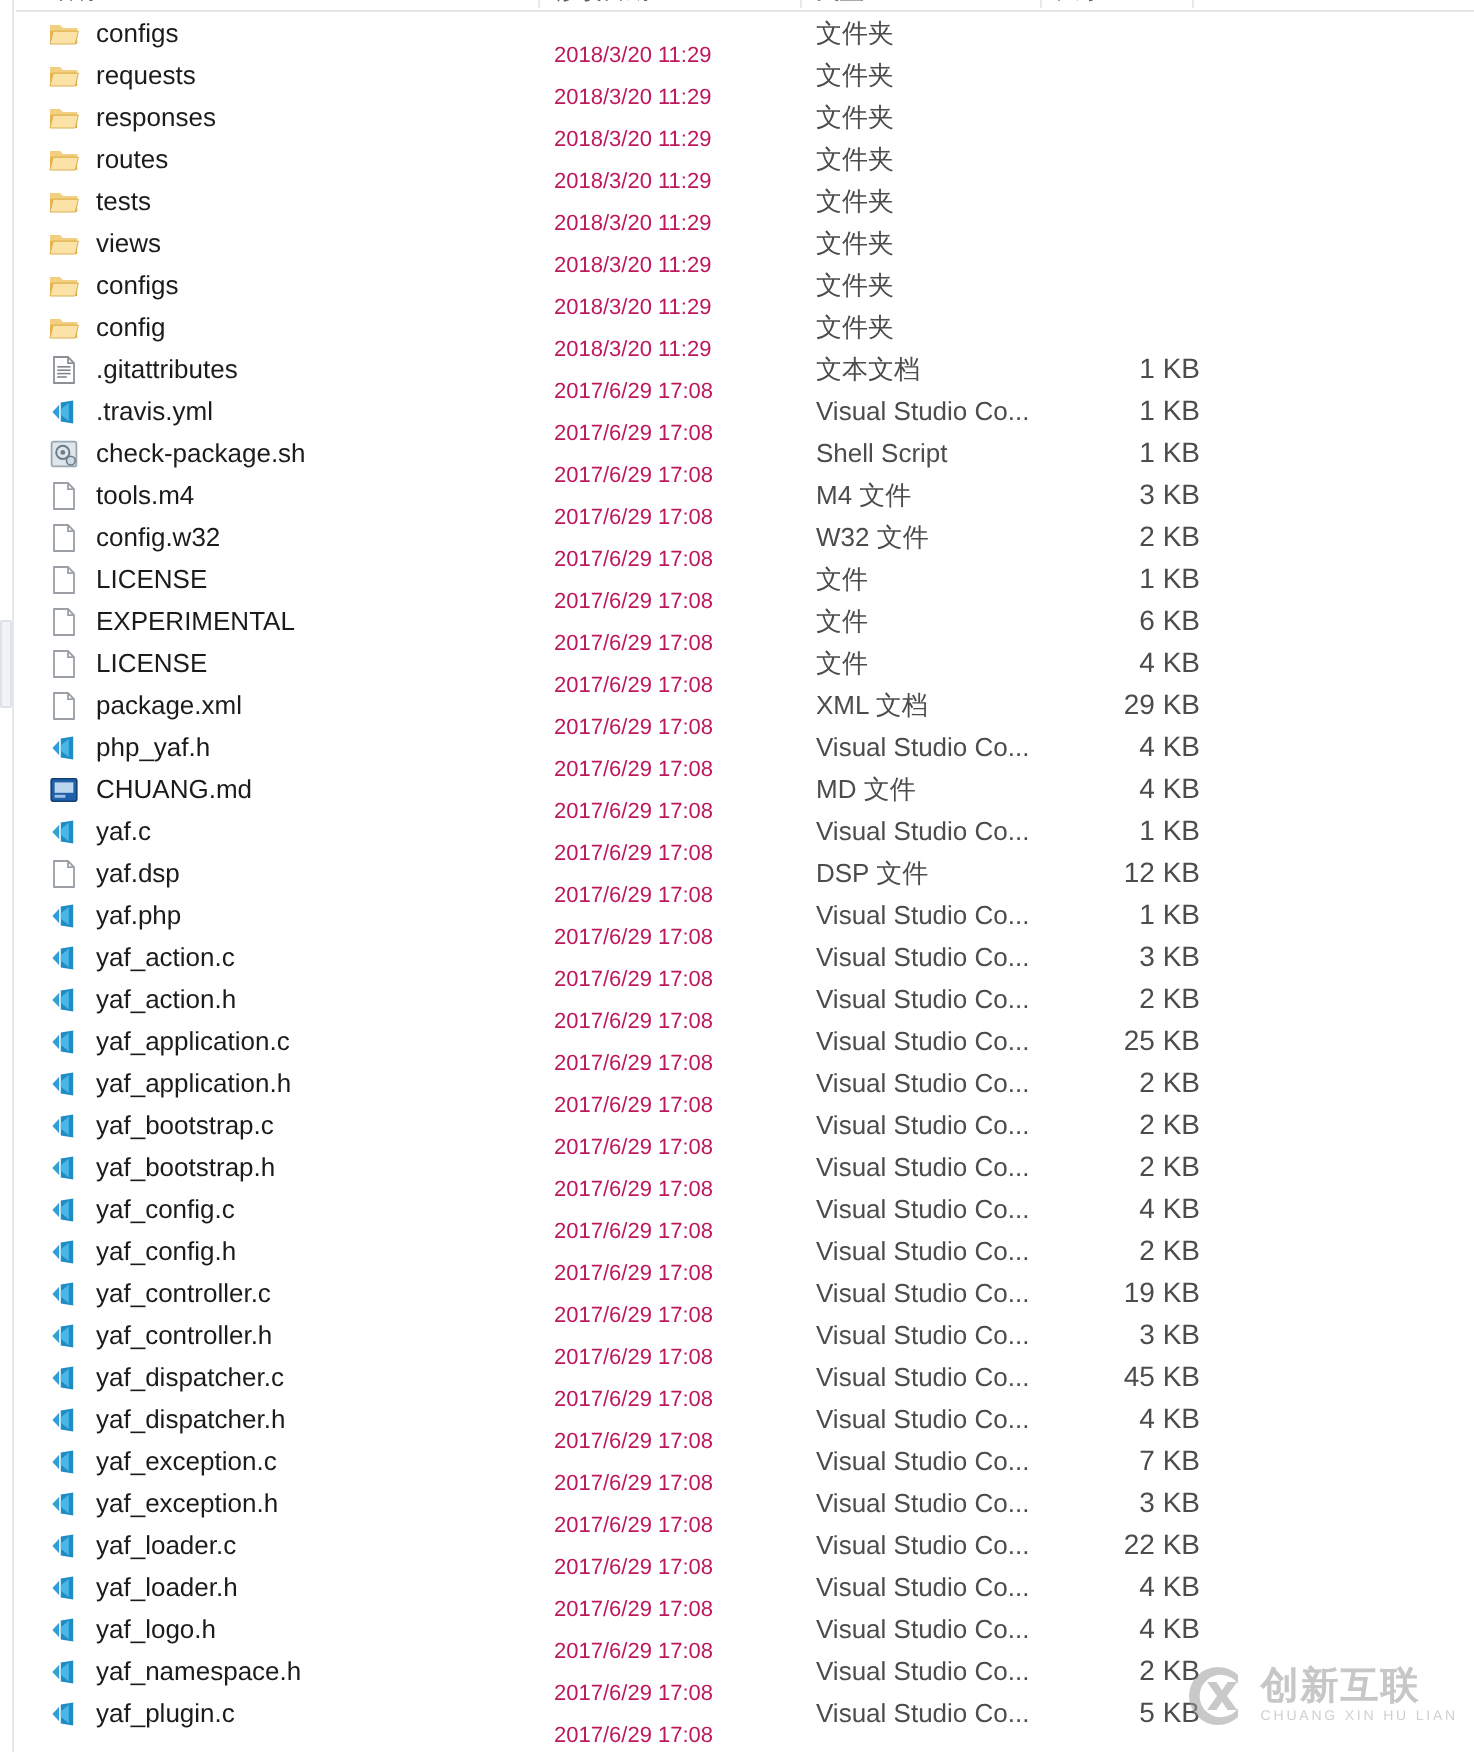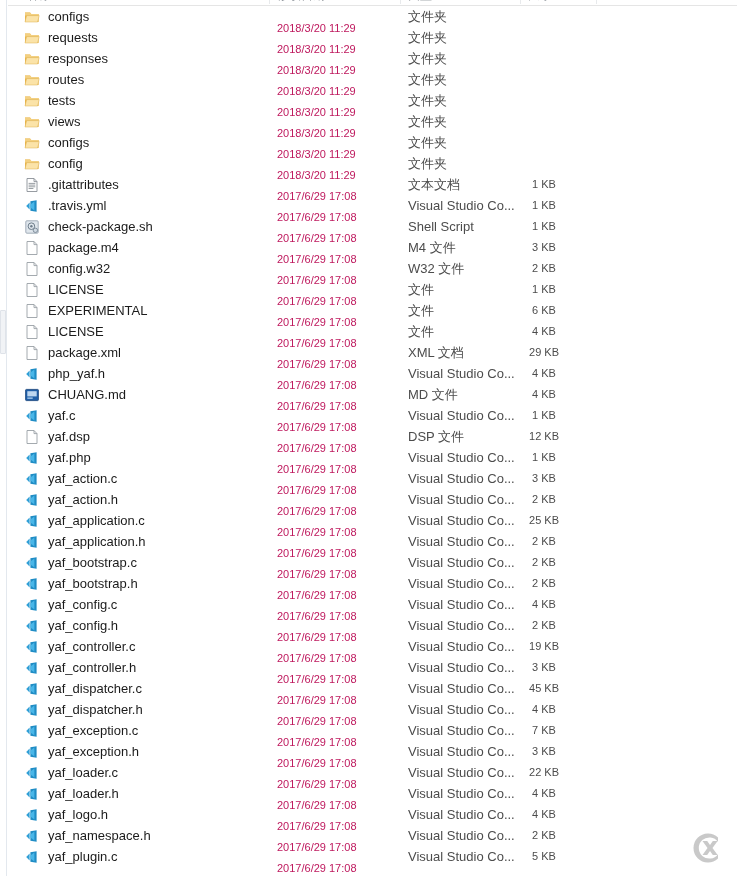--- a/index.html
+++ b/index.html
@@ -128,23 +128,23 @@
     color: #4c4c4c;
     white-space: nowrap;
   }
   .cell-size {
     position: absolute;
     left: 480px;
     width: 112px;
     top: 0;
     height: 21px;
     line-height: 21px;
-    font-size: 11px;
+    font-size: 14px;
     color: #4c4c4c;
-    text-align: center;
+    text-align: right;
     white-space: nowrap;
   }
 
   
   .ic {
     position: absolute;
     left: 0;
     top: 3px;
     width: 16px;
     height: 16px;
@@ -399,21 +399,21 @@
         <span class="cell-size">1 KB</span>
       </div>
       <div class="row">
         <span class="cell-name">
           <span class="ic">
             <svg viewBox="0 0 16 16" width="16" height="16">
               <path d="M3 1.5 L10 1.5 L13 4.6 L13 14.5 L3 14.5 Z" fill="#ffffff" stroke="#9aa0a6" stroke-width="0.9"></path>
               <path d="M10 1.5 L10 4.6 L13 4.6" fill="none" stroke="#9aa0a6" stroke-width="0.9"></path>
             </svg>
           </span>
-          <span class="label">package.m4</span>
+          <span class="label">tools.m4</span>
         </span>
         <span class="cell-date">2017/6/29 17:08</span>
         <span class="cell-type">M4 文件</span>
         <span class="cell-size">3 KB</span>
       </div>
       <div class="row">
         <span class="cell-name">
           <span class="ic">
             <svg viewBox="0 0 16 16" width="16" height="16">
               <path d="M3 1.5 L10 1.5 L13 4.6 L13 14.5 L3 14.5 Z" fill="#ffffff" stroke="#9aa0a6" stroke-width="0.9"></path>
@@ -845,15 +845,19 @@
 
   <div class="bottom-fade"></div>
 
   <div class="watermark">
     <span class="wm-logo">
       <svg viewBox="0 0 36 36" width="36" height="36" aria-hidden="true">
         <path d="M30 7.5 A14.5 14.5 0 1 0 30 28.5 L30 24.2 A10.6 10.6 0 1 1 30 11.8 Z" fill="#9d9d9d"></path>
         <path d="M14.5 11 L19.5 18 L14.5 25 L19.2 25 L22 20.9 L24.8 25 L29.6 25 L24.5 18 L29.6 11 L24.8 11 L22 15.1 L19.2 11 Z" fill="#9d9d9d"></path>
       </svg>
     </span>
+    <span class="wm-text">
+      <span class="wm-cn">创新互联</span>
+      <span class="wm-en">CHUANG XIN HU LIAN</span>
+    </span>
   </div>
 
 </div>
 
 </body></html>

